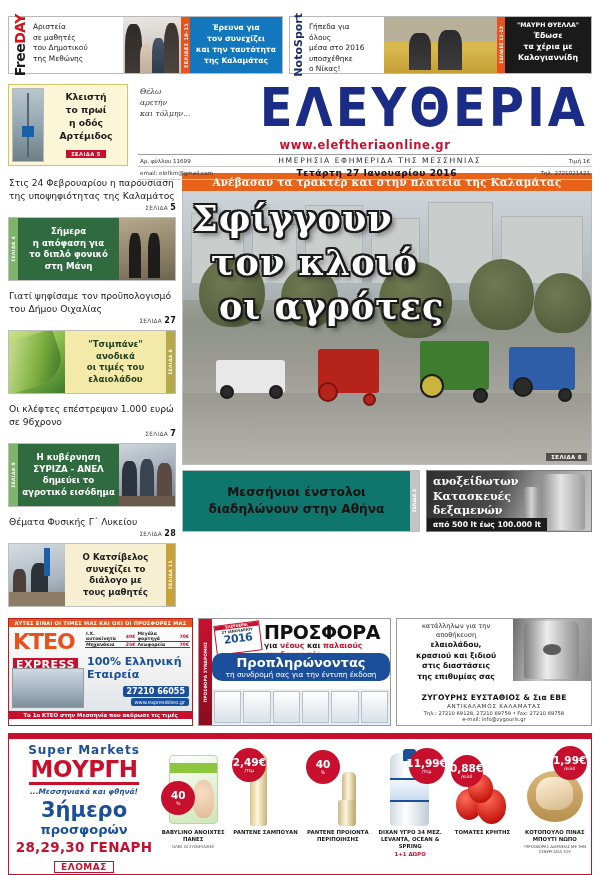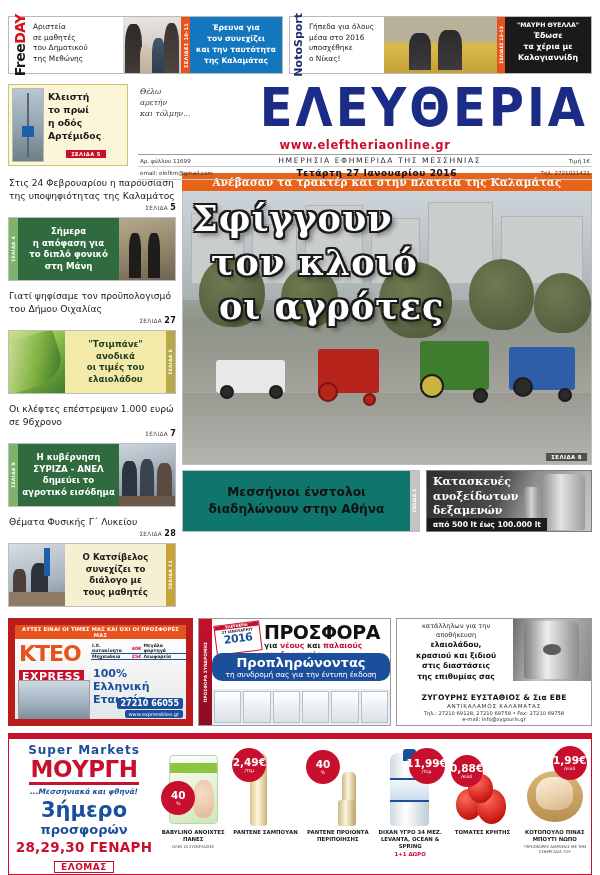--- a/index.html
+++ b/index.html
@@ -35,41 +35,41 @@
   .fd-photo .p3 { left:50%; width:22%; height:62%; background:linear-gradient(#45566b,#2f3d4d); }
   .fd-photo .p4 { left:70%; width:27%; height:90%; background:linear-gradient(#3a3330,#4d4540); }
   .fd-spine { width:9px; background:#e8531d; display:flex; align-items:center; justify-content:center; }
   .fd-spine span { writing-mode:vertical-rl; transform:rotate(180deg); font-size:5px; color:#fff; font-weight:bold; letter-spacing:0.3px; white-space:nowrap; }
   .fd-blue { flex:0 0 92px; background:#1277bd; padding:5px 3px 0 3px; }
   .fd-blue div { font-size:7.6px; line-height:11px; color:#fff; font-weight:bold; text-align:center; }
 
   .ad-noto { flex:1; display:flex; border:1px solid #b9b9b9; background:#fff; }
   .nt-brand { width:16px; display:flex; align-items:center; justify-content:center; background:#fff; }
   .nt-brand span { writing-mode:vertical-rl; transform:rotate(180deg); font-size:11px; font-weight:bold; color:#1b2f6b; }
-  .nt-text { flex:0 0 78px; padding:5px 4px 0 3px; }
+  .nt-text { flex:0 0 78px; padding:5px 14px 0 3px; }
   .nt-text div { font-size:7.4px; line-height:10.5px; color:#1b1b1b; }
   .nt-photo { flex:1; position:relative; overflow:hidden; background:linear-gradient(180deg,#cfa83c 0%,#d9b94f 55%,#c59f35 100%); }
   .nt-photo .w { position:absolute; top:0; left:0; right:0; height:45%; background:#b9b099; }
   .nt-photo .m1,.nt-photo .m2 { position:absolute; bottom:6%; border-radius:35% 35% 0 0; background:linear-gradient(#2b2a2c,#3d3b3e); }
   .nt-photo .m1 { left:22%; width:20%; height:66%; }
   .nt-photo .m2 { left:48%; width:21%; height:70%; }
   .nt-spine { width:8px; background:#e8531d; display:flex; align-items:center; justify-content:center; }
   .nt-spine span { writing-mode:vertical-rl; transform:rotate(180deg); font-size:4.6px; color:#fff; font-weight:bold; white-space:nowrap; }
   .nt-black { flex:0 0 86px; background:#1a1a1a; padding:4px 2px 0 2px; }
   .nt-black .t1 { font-size:6.2px; color:#fff; text-align:center; font-weight:bold; margin-bottom:2px; }
   .nt-black div.l { font-size:7.8px; line-height:11px; color:#fff; text-align:center; font-weight:bold; }
 
   
   .masthead { display:flex; margin-top:10px; height:82px; }
   .mh-promo { flex:0 0 120px; border:1px solid #cfc46a; background:#fbf6d8; display:flex; padding:3px; }
   .mh-promo .ph { flex:0 0 32px; border:1px solid #b9b9b9; background:linear-gradient(#b8c6cf,#8fa3ae 55%,#6f7f88); position:relative; overflow:hidden; }
   .mh-promo .ph .pole { position:absolute; left:46%; top:6%; width:8%; height:88%; background:#586672; }
   .mh-promo .ph .sign { position:absolute; left:30%; top:52%; width:40%; height:14%; background:#1b5fa8; }
   .mh-promo .tx { flex:1; padding-left:4px; display:flex; flex-direction:column; justify-content:center; }
-  .mh-promo .tx div { font-size:9.2px; font-weight:bold; line-height:13px; color:#1b1b1b; }
+  .mh-promo .tx div { font-size:9.2px; font-weight:bold; line-height:13px; color:#1b1b1b; text-align:center; }
   .mh-promo .pg { margin-top:4px; text-align:center; }
   .mh-promo .pg span { background:#c8102e; color:#fff; font-size:5.2px; padding:1px 5px; font-weight:bold; letter-spacing:0.4px; }
 
   .mh-main { flex:1; padding-left:10px; position:relative; }
   .mh-motto { position:absolute; left:12px; top:2px; font-family:"DejaVu Serif", serif; font-style:italic; font-size:7.6px; color:#3a3a3a; line-height:11px; }
   .logo { text-align:right; padding-right:4px; }
   .logo .word {
     font-family:"DejaVu Sans", sans-serif;
     font-size:48px; font-weight:bold; color:#1b2c86;
     letter-spacing:3px; line-height:52px;
@@ -168,21 +168,21 @@
     background:linear-gradient(110deg,#2f2f2f 0%,#4a4a4a 42%,#8e8e8e 60%,#c9c9c9 100%); }
   .u-right .tank { position:absolute; right:6px; top:3px; width:44px; height:56px; background:linear-gradient(90deg,#8d8d8d,#e4e4e4 45%,#9c9c9c); border-radius:6px 6px 3px 3px; }
   .u-right .tank2 { position:absolute; right:52px; top:16px; width:15px; height:43px; background:linear-gradient(90deg,#8a8a8a,#d2d2d2 50%,#949494); border-radius:4px 4px 2px 2px; }
   .u-right .tk { position:relative; padding:4px 0 0 6px; }
   .u-right .tk div { font-family:"DejaVu Serif", serif; font-size:11px; font-weight:bold; color:#fff; line-height:14.5px; }
   .u-right .cap { position:absolute; left:0; bottom:0; background:#1b1b1b; color:#fff; font-size:7.6px; font-weight:bold; padding:2px 6px; white-space:nowrap; }
 
   
   .adstrip { display:flex; gap:5px; margin-top:6px; height:108px; }
 
-  .ad-kteo { flex:0 0 185px; border:7px solid #b91c1c; position:relative; overflow:hidden; background:#ffffff; }
+  .ad-kteo { flex:0 0 185px; border:1px solid #b91c1c; position:relative; overflow:hidden; background:#ffffff; }
   .kt-top { background:#e8531d; color:#fff; font-size:5.2px; font-weight:bold; text-align:center; padding:1px 0; letter-spacing:0.2px; }
   .kt-body { position:relative; height:84px; background:linear-gradient(180deg,#fdfdfd 0%,#f0f0f0 55%,#dfe5ea 100%); }
   .kt-logo { position:absolute; left:4px; top:4px; }
   .kt-logo .k1 { font-size:22px; font-weight:bold; color:#e8531d; line-height:22px; letter-spacing:-1px; }
   .kt-logo .k2 { font-size:11px; font-weight:bold; color:#fff; background:#c8102e; padding:0 3px; letter-spacing:0.5px; display:inline-block; margin-top:1px; }
   .kt-tbl { position:absolute; left:76px; top:4px; width:105px; font-size:4.6px; }
   .kt-tbl table { border-collapse:collapse; width:100%; }
   .kt-tbl td { border-bottom:1px solid #1b4f9c; padding:0 1px; color:#1b1b1b; font-weight:bold; }
   .kt-tbl td.p { color:#c8102e; }
   .kt-100 { position:absolute; left:78px; top:28px; font-size:11px; font-weight:bold; color:#1b4f9c; line-height:13px; }
@@ -507,22 +507,22 @@
           </div>
           <div class="spine">
               <span>ΣΕΛΙΔΑ 3</span>
             </div>
         </div>
 
         <div class="u-right">
           <i class="tank"></i>
             <i class="tank2"></i>
           <div class="tk">
+            <div>ανοξείδωτων</div>
             <div>Κατασκευές</div>
-            <div>ανοξείδωτων</div>
             <div>δεξαμενών</div>
           </div>
           <div class="cap">από 500 lt έως 100.000 lt</div>
         </div>
       </div>
 
     </div>
   </div>
 
   <div class="adstrip">

